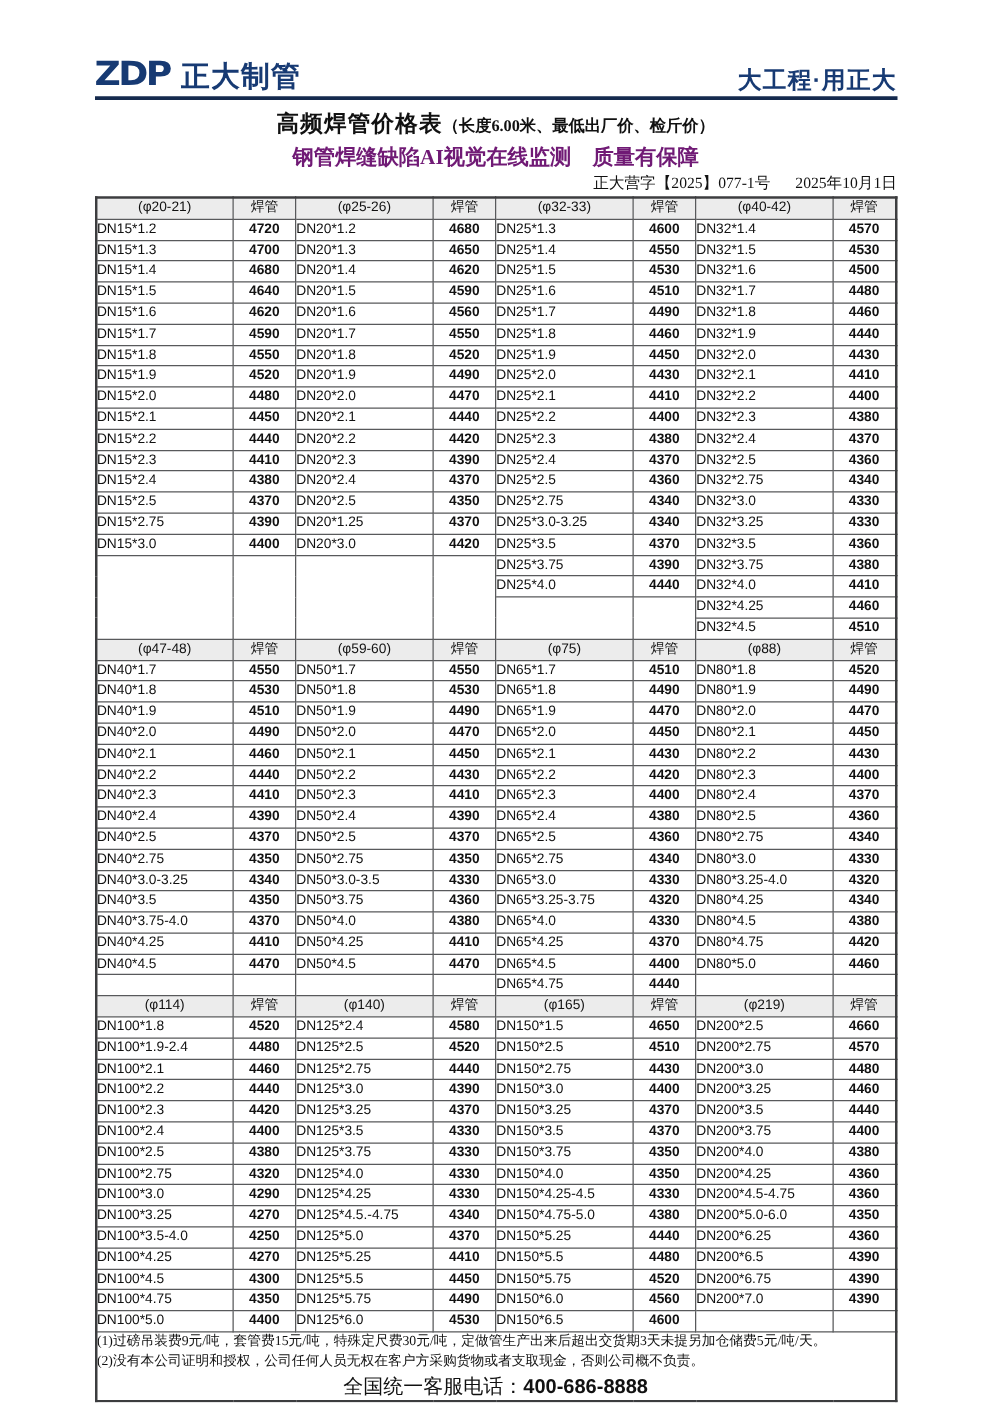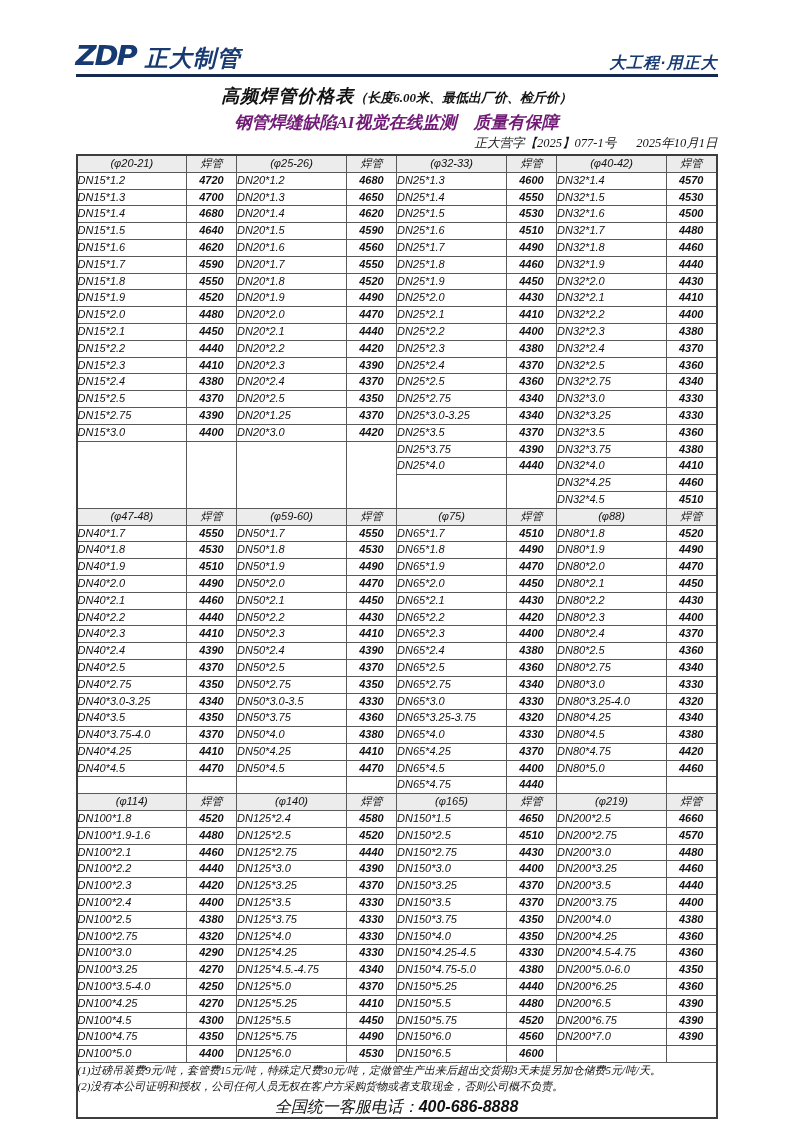--- a/index.html
+++ b/index.html
@@ -1,35 +1,34 @@
 <!DOCTYPE html>
 <html><head>
 <meta charset="utf-8">
 <style>
   html,body { margin:0; padding:0; background:#ffffff; }
   .page {
     position:relative; width:793px; height:1122px; background:#ffffff;
     font-family:"Liberation Sans","DejaVu Sans",sans-serif; color:#111;
     overflow:hidden;
-    font-style:italic;
   }
   .content { width:642px; margin:0 auto; }
 
   
   .brandbar {
     display:flex; justify-content:space-between; align-items:flex-end;
     padding-top:24px; padding-bottom:3px; border-bottom:3px solid #152a4e;
   }
   .logo { display:flex; align-items:baseline; gap:9px; }
   .logo-zdp {
     font-weight:bold; font-size:29px; line-height:1; color:#173a73;
     letter-spacing:-2px; transform:scaleY(0.92); font-family:"DejaVu Sans",sans-serif;
   }
   .logo-name { font-weight:bold; font-size:23px; line-height:1; color:#173a73; letter-spacing:1px; }
-  .slogan { font-weight:bold; font-size:16px; line-height:1; color:#173a73; letter-spacing:1px;margin-top:31px; }
+  .slogan { font-weight:bold; font-size:19px; line-height:1; color:#173a73; letter-spacing:1px;margin-top:31px; }
 
   
   .title-line { text-align:center; margin-top:7px; white-space:nowrap; }
   .title-main { font-family:"Liberation Serif","DejaVu Serif",serif; font-weight:bold; font-size:18px; letter-spacing:1px; }
   .title-paren { font-family:"Liberation Serif","DejaVu Serif",serif; font-weight:bold; font-size:13px; }
   .red-line { text-align:center; color:#701a75; font-weight:bold; font-size:17px; margin-top:3px; font-family:"Liberation Serif","DejaVu Serif",serif; }
   .doc-line { text-align:right; font-size:12.5px; margin-top:1px; font-family:"Liberation Serif","DejaVu Serif",serif; }
   .doc-date { margin-left:20px; }
 
   
@@ -471,21 +470,21 @@
             <td class="spec">DN100*1.8</td>
             <td class="price">4520</td>
             <td class="spec">DN125*2.4</td>
             <td class="price">4580</td>
             <td class="spec">DN150*1.5</td>
             <td class="price">4650</td>
             <td class="spec">DN200*2.5</td>
             <td class="price">4660</td>
           </tr>
           <tr>
-            <td class="spec">DN100*1.9-1.6</td>
+            <td class="spec">DN100*1.9-2.4</td>
             <td class="price">4480</td>
             <td class="spec">DN125*2.5</td>
             <td class="price">4520</td>
             <td class="spec">DN150*2.5</td>
             <td class="price">4510</td>
             <td class="spec">DN200*2.75</td>
             <td class="price">4570</td>
           </tr>
           <tr>
             <td class="spec">DN100*2.1</td>

